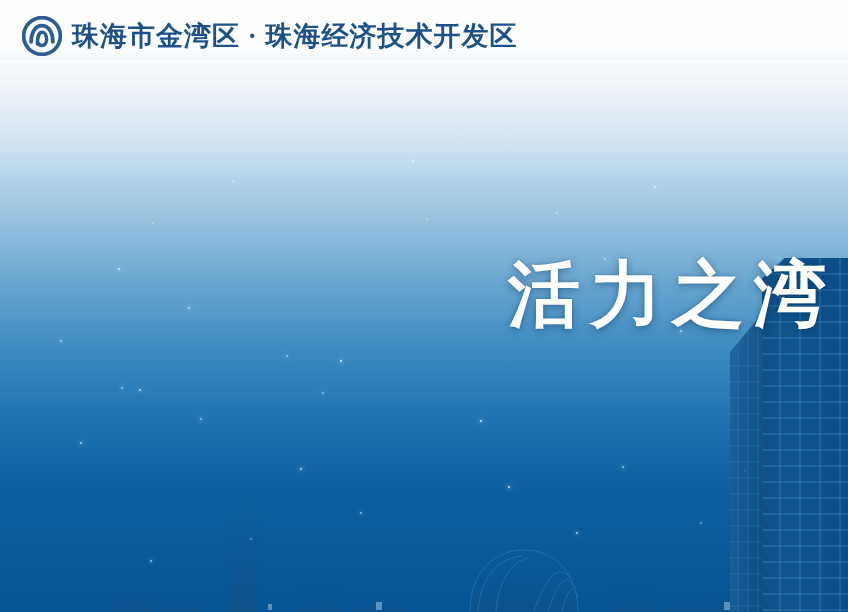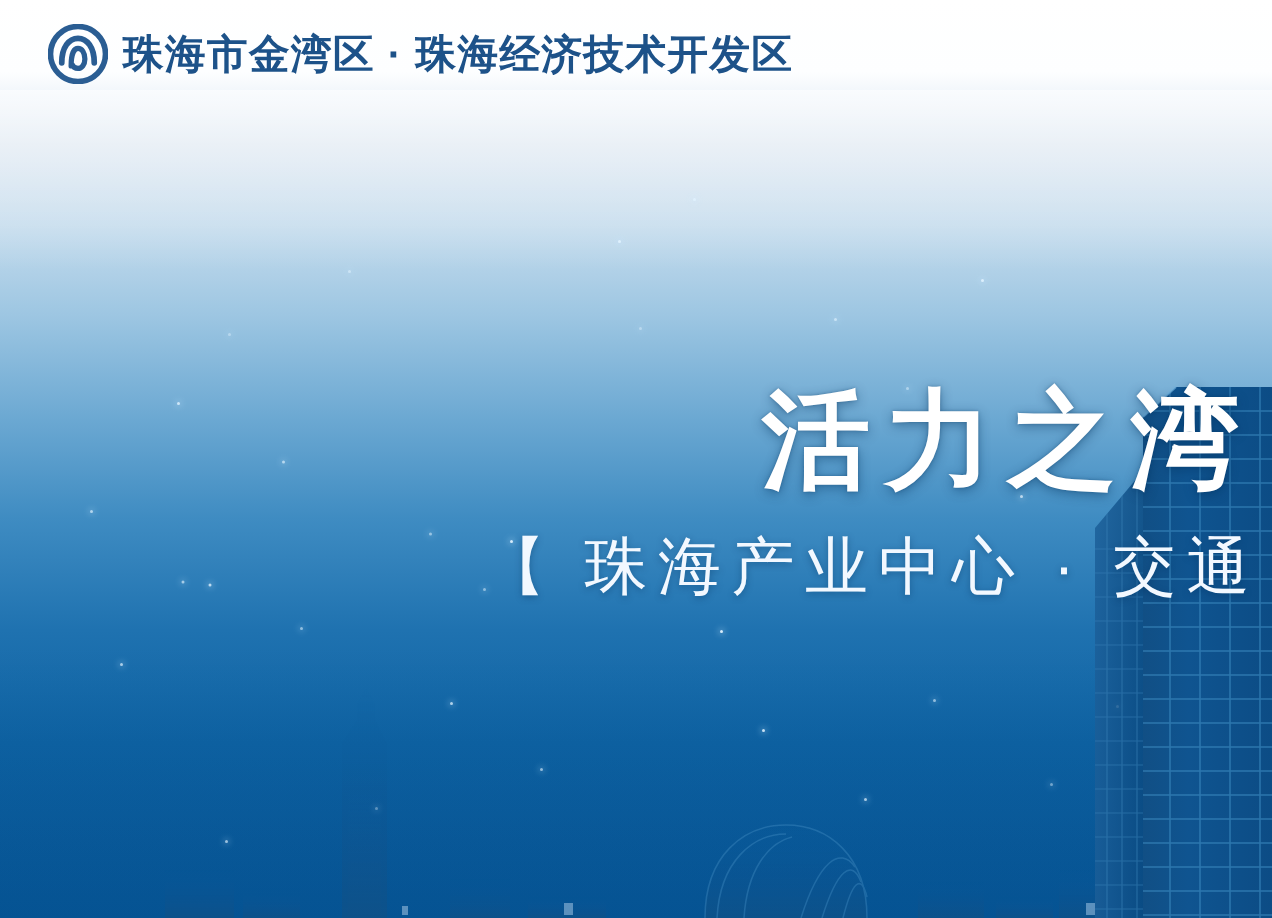--- a/index.html
+++ b/index.html
@@ -94,23 +94,24 @@
   }
 
   
   .header {
     position: absolute;
     left: 0; top: 0;
     width: 799px;
     height: 72px;
     display: flex;
     align-items: center;
-    padding-left: 32px;
+    padding-left: 22px;
     box-sizing: border-box;
     z-index: 20;
+    font-family: Liberation Serif, serif;
   }
   .brand {
     display: flex;
     align-items: center;
     gap: 10px;
   }
   .brand-logo {
     width: 40px;
     height: 40px;
     flex: 0 0 40px;
@@ -289,16 +290,15 @@
         <path d="M11 31 C11 18.5 16.8 11.5 24 11.5 C31.2 11.5 37 18.5 37 31" fill="none" stroke="#2a5d93" stroke-width="4.6" stroke-linecap="round"></path>
         <path d="M18.5 33.5 C18.5 24 20.8 19.5 24 19.5 C27.2 19.5 29.5 23 29.5 28
                  C29.5 32.5 27 35.5 24 35.5 C21.6 35.5 19.8 34 19 32" fill="none" stroke="#2a5d93" stroke-width="4.2" stroke-linecap="round"></path>
       </svg>
       <div class="brand-title">珠海市金湾区 · 珠海经济技术开发区</div>
     </div>
   </div>
 
   <div class="hero-copy">
     <div class="hero-title">活力之湾</div>
-    <div class="hero-subtitle">【 珠海产业中心 · 交通</div>
   </div>
 
 </div>
 
 </body></html>

